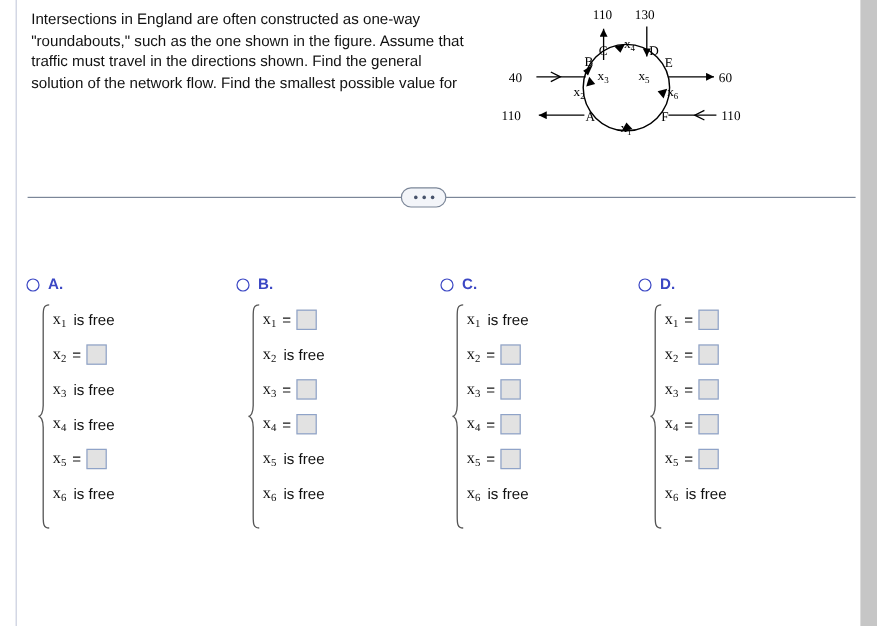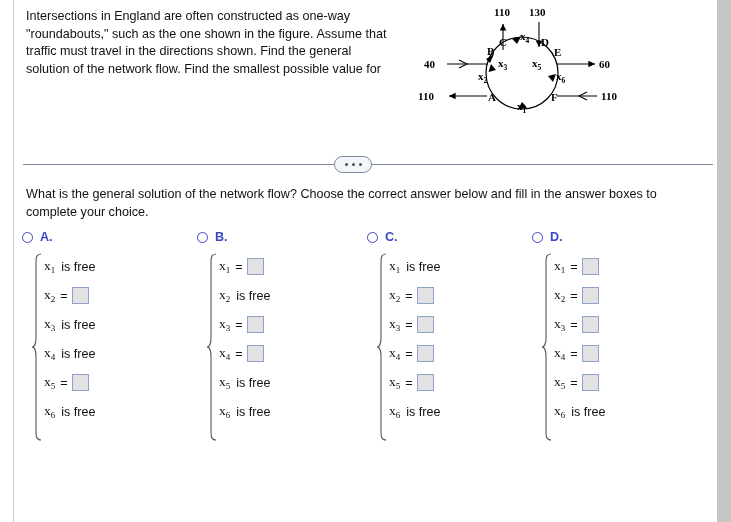--- a/index.html
+++ b/index.html
@@ -41,21 +41,21 @@
     font-size: 12.6px;
     line-height: 17.5px;
     color: #111111;
   }
   .stem .varline { display: block; margin-top: 2px; }
 
   
   .figure {
     position: absolute;
     left: 415px; top: 2px;
-    width: 215px; height: 122px; font-weight: bold;
+    width: 215px; height: 122px;
   }
   .figure svg { display:block; }
   .fig-txt { font-family: "Liberation Serif", serif; font-size: 11px; fill:#000; }
   .fig-num { font-family: "Liberation Serif", serif; font-size: 11px; fill:#000; }
 
   
   .divider-wrap {
     position: absolute; left: 23px; top: 156px;
     width: 690px; height: 18px;
   }
@@ -221,21 +221,20 @@
 
   <div class="divider-wrap">
     <div class="divider-line"></div>
     <div class="dots-pill">
       <i></i>
       <i></i>
       <i></i>
     </div>
   </div>
 
-  <div class="question">What is the general solution of the network flow? Choose the correct answer below and fill in the answer boxes to complete your choice.</div>
 
   <div class="choices" id="choices">
       <div class="choice" style="left: 0px;">
         <div class="choice-head">
           <span class="radio"></span>
           <span class="choice-letter">A.</span>
         </div>
         <div class="brace-block">
           <svg class="brace" viewBox="0 0 12 190" preserveAspectRatio="none">
             <path d="M10,2 C5,2 5,6 5,12 L5,86 C5,92 3,95 1,95 C3,95 5,98 5,104 L5,178 C5,184 5,188 10,188" fill="none" stroke="#555555" stroke-width="1.1"></path>

